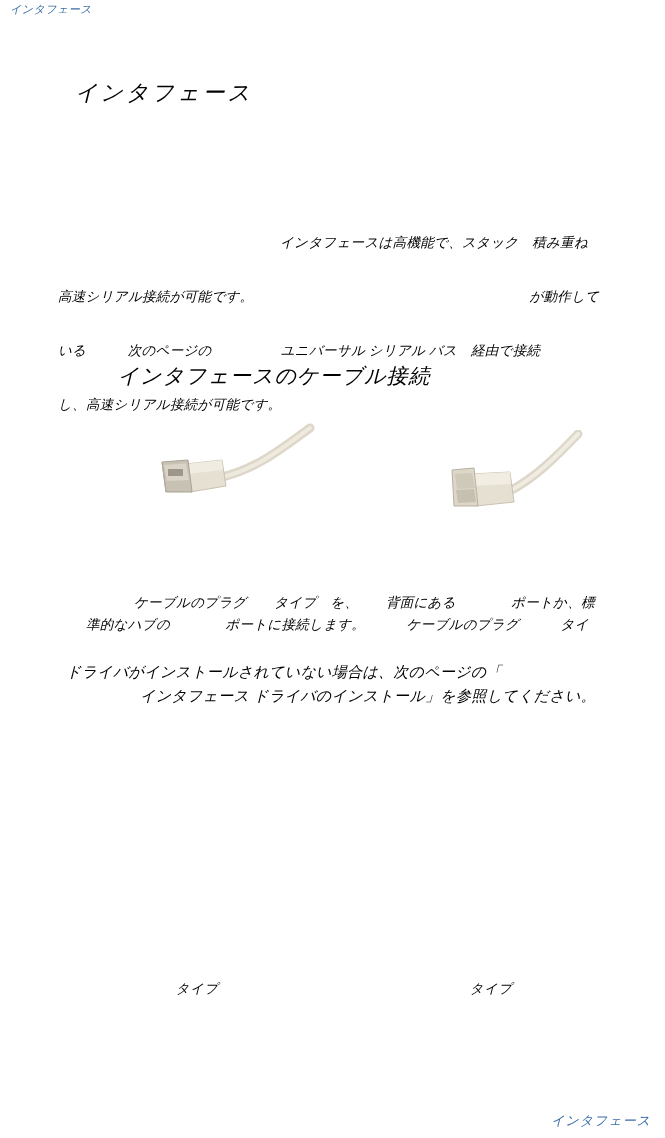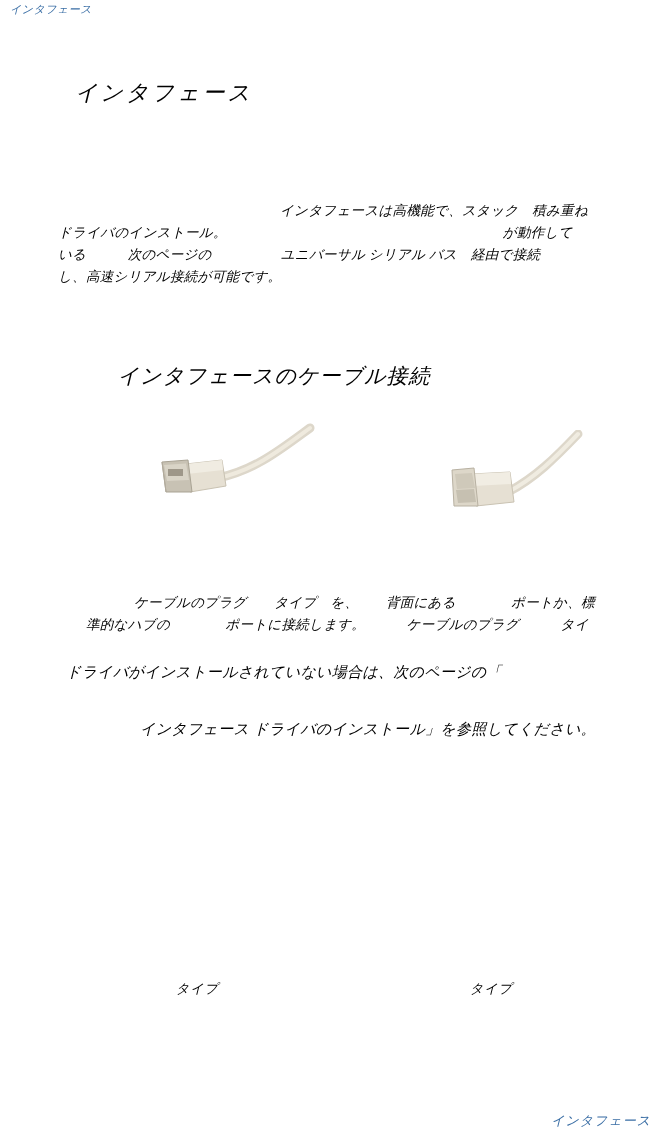--- a/index.html
+++ b/index.html
@@ -52,20 +52,21 @@
     position: absolute;
     top: 200px;
     left: 58px;
     width: 556px;
     font-size: 13.5px;
     line-height: 22px;
     letter-spacing: 0.3px;
   }
   .intro-line {
     white-space: pre;
+    margin-top: 32px;
   }
   .indent-lg { padding-left: 222px; }
 
   
   .section-title {
     position: absolute;
     top: 362px;
     left: 0;
     width: 548px;
     text-align: center;
@@ -137,21 +138,21 @@
 <body>
 
 <div class="page">
 
   <div class="running-header">インタフェース</div>
 
   <div class="chapter-title">インタフェース</div>
 
   <div class="intro-block">
     <div class="intro-line indent-lg">インタフェースは高機能で、スタック　積み重ね</div>
-    <div class="intro-line">ドライバのインストール。　　　　　　　　　　　　　　　　　　　　が動作して</div>
+    <div class="intro-line">高速シリアル接続が可能です。　　　　　　　　　　　　　　　　　　　　が動作して</div>
     <div class="intro-line">いる　　　次のページの　　　　　ユニバーサル シリアル バス　経由で接続</div>
     <div class="intro-line">し、高速シリアル接続が可能です。</div>
   </div>
 
   <div class="section-title">インタフェースのケーブル接続</div>
 
   <div class="figure-area">
 
     <div class="cable cable-a">
       <svg width="170" height="120" viewBox="0 0 170 120">
@@ -189,18 +190,18 @@
     <div class="caption caption-b">タイプ</div>
   </div>
 
   <div class="connect-block">
     <div class="connect-line" style="padding-left:48px;">ケーブルのプラグ　　タイプ　を、　　背面にある　　　　ポートか、標</div>
     <div class="connect-line">準的なハブの　　　　ポートに接続します。　　　ケーブルのプラグ　　　タイ</div>
   </div>
 
   <div class="note-block">
     <div class="note-line">ドライバがインストールされていない場合は、次のページの「</div>
-    <div class="note-line" style="padding-left:74px;margin-top:33px;">インタフェース ドライバのインストール」を参照してください。</div>
+    <div class="note-line" style="padding-left:74px;">インタフェース ドライバのインストール」を参照してください。</div>
   </div>
 
   <div class="running-footer">インタフェース</div>
 
 </div>
 
 </body></html>

